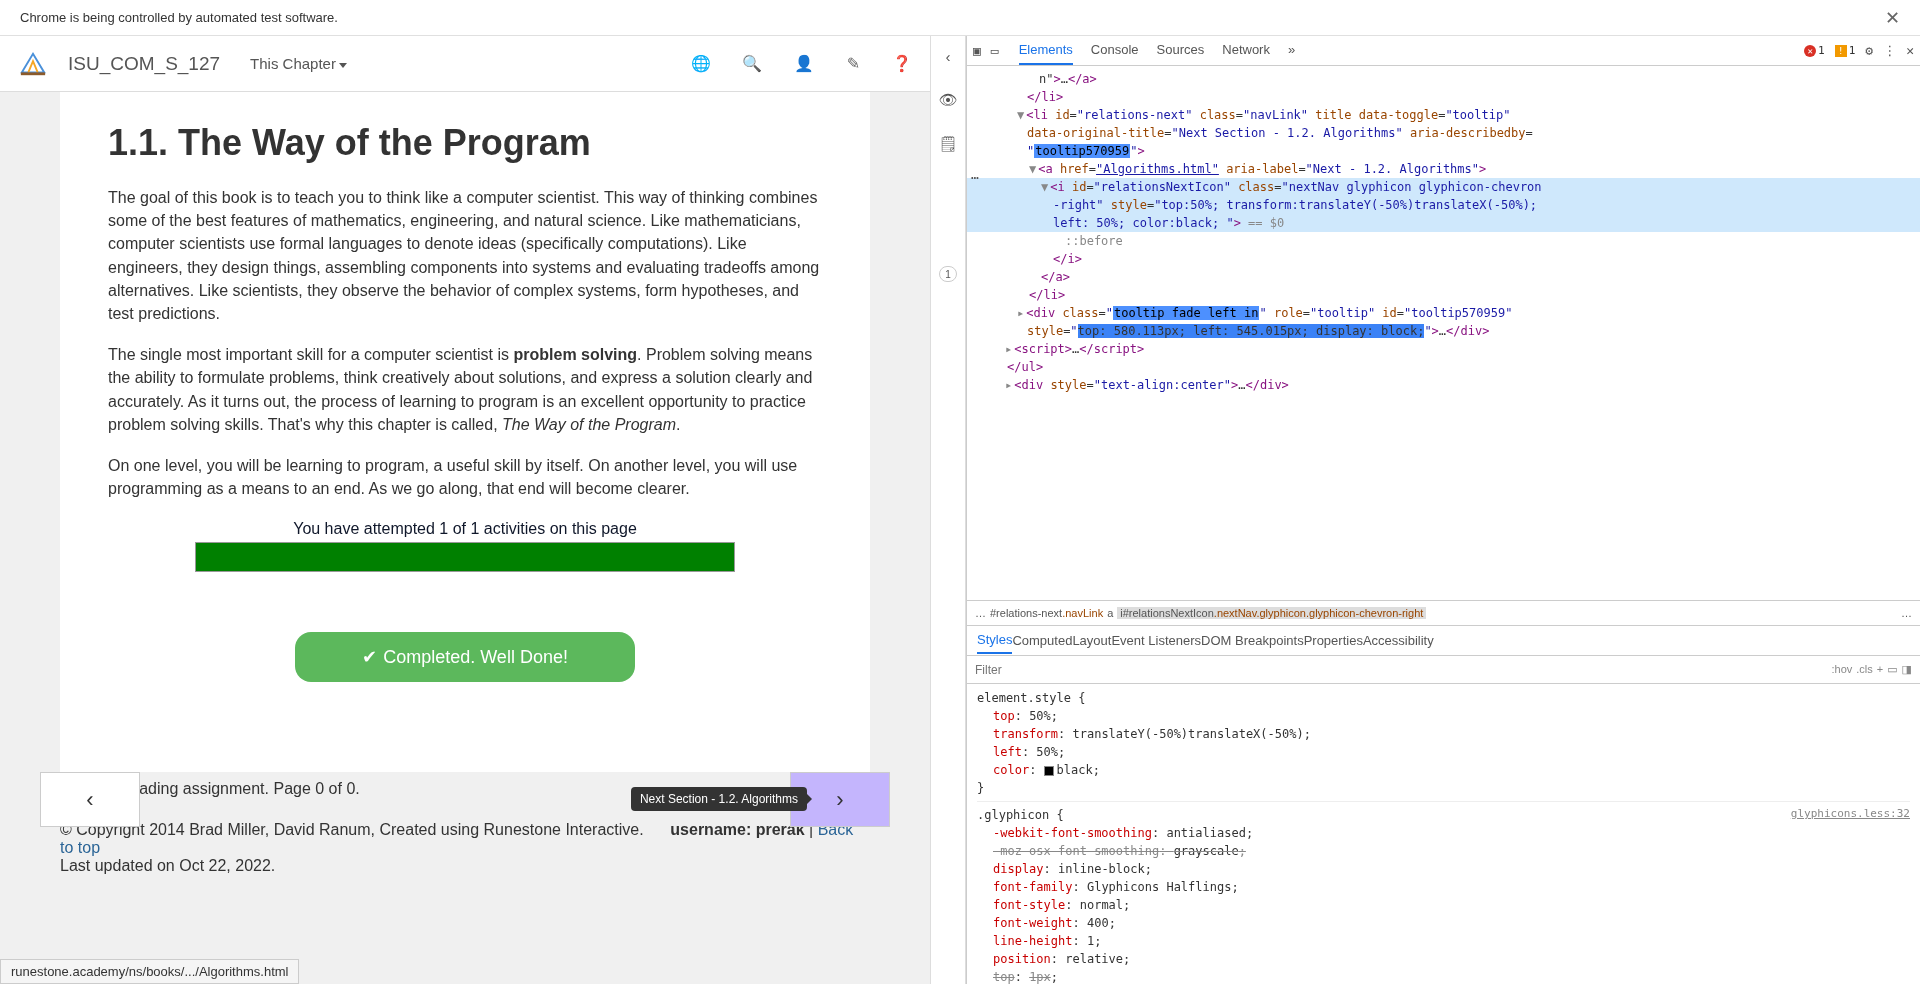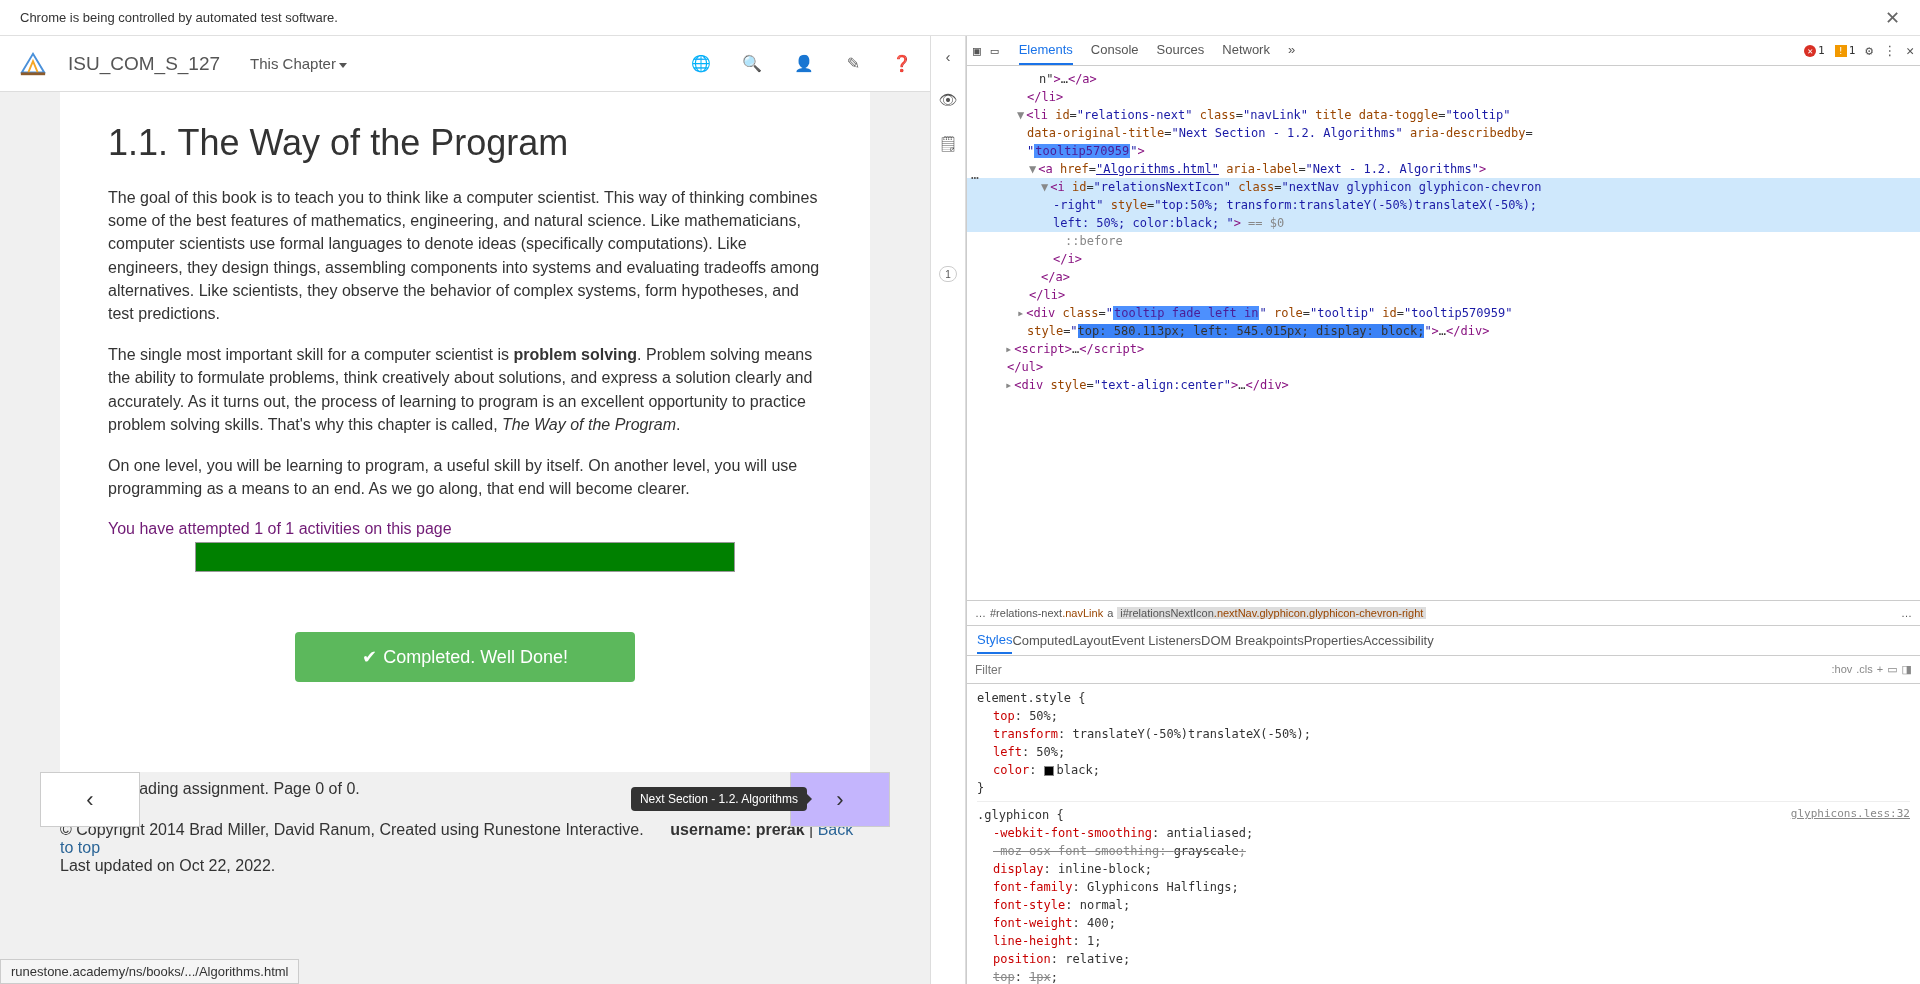--- a/index.html
+++ b/index.html
@@ -10,28 +10,28 @@
 .left-pane{width:930px;background:#f0f0f0;position:relative;overflow-y:auto}
 .navbar{background:#fff;height:56px;display:flex;align-items:center;padding:0 18px;border-bottom:1px solid #ddd}
 .navbar .logo{width:30px;height:30px;margin-right:20px;display:flex;align-items:center;justify-content:center}
 .navbar .logo svg{width:28px;height:28px}
 .navbar .course-name{font-size:19px;color:#555;font-weight:400;margin-right:30px}
 .navbar .chapter{font-size:15px;color:#555;cursor:pointer}
 .navbar .chapter .caret{display:inline-block;width:0;height:0;border-left:4px solid transparent;border-right:4px solid transparent;border-top:5px solid #555;margin-left:3px;vertical-align:middle}
 .navbar .icons{margin-left:auto;display:flex;gap:32px;color:#666}
 .navbar .icons span{cursor:pointer;font-size:16px}
 .content-card{background:#fff;margin:0 60px;padding:30px 48px 60px;min-height:600px}
-.content-card h1{font-size:36px;font-weight:400;color:#333;margin-bottom:22px}
+.content-card h1{font-size:36px;font-weight:700;color:#333;margin-bottom:22px}
 .content-card p{font-size:16px;line-height:1.45;color:#333;margin-bottom:18px}
 .content-card strong{font-weight:700}
 .content-card em{font-style:italic}
-.progress-label{font-size:16px;color:#701a75;margin-top:20px}
+.progress-label{text-align:center;font-size:16px;color:#0f172a;margin-top:20px}
 .progress-bar-outer{width:540px;height:30px;border:1px solid #999;margin:4px auto 50px}
 .progress-bar-inner{width:100%;height:100%;background:green}
-.completed-btn{display:block;width:340px;margin:60px auto 30px;background:#5cb85c;color:#fff;border:none;border-radius:4px;padding:14px;font-size:18px;cursor:pointer}
+.completed-btn{display:block;width:340px;margin:60px auto 30px;background:#5cb85c;color:#fff;border:none;border-radius:16px;padding:14px;font-size:18px;cursor:pointer}
 .completed-btn .check{margin-right:6px}
 .page-controls{position:relative;margin:0 60px}
 .prev-link{position:absolute;left:-20px;top:0;width:100px;height:55px;background:#fff;border:1px solid #ccc;display:flex;align-items:center;justify-content:center;font-size:22px;color:#333;cursor:pointer}
 .reading-status{font-size:16px;color:#333;padding:8px 0}
 .next-link{position:absolute;right:-20px;top:0;width:100px;height:55px;background:#c4b5fd;border:1px solid #ccc;display:flex;align-items:center;justify-content:center;font-size:22px;color:#333;cursor:pointer}
 .tooltip-box{position:absolute;right:82px;top:14px;background:#333;color:#fff;font-size:12px;padding:5px 9px;border-radius:4px;white-space:nowrap}
 .tooltip-box::after{content:"";position:absolute;right:-5px;top:50%;transform:translateY(-50%);border-left:5px solid #333;border-top:5px solid transparent;border-bottom:5px solid transparent}
 .footer{margin:15px 60px 0;font-size:16px;color:#333}
 .footer strong{font-weight:700}
 .footer a{color:#2a6496;text-decoration:none}
@@ -48,21 +48,21 @@
 .dt-toolbar .err-badge{background:#fff;font-size:11px;display:flex;align-items:center;gap:2px}
 .dt-toolbar .err-badge .dot-r{width:12px;height:12px;background:#d93025;border-radius:50%;color:#fff;font-size:9px;display:flex;align-items:center;justify-content:center}
 .dt-toolbar .err-badge .dot-y{width:12px;height:12px;background:#f29900;color:#fff;font-size:9px;display:flex;align-items:center;justify-content:center}
 .dt-elements{flex:1;overflow:auto;padding:4px 0;font-size:12px;line-height:1.5;color:#333;position:relative}
 .dt-elements .line{padding:0 10px 0 50px;white-space:nowrap}
 .dt-elements .line.hl{background:#cfe8fc}
 .dt-elements .tri{color:#888;margin-right:2px}
 .dt-elements .tag{color:#881280}
 .dt-elements .attr{color:#994500}
 .dt-elements .val{color:#1a1aa6}
-.dt-elements .sel-hl{background:#4d90fe;color:#4c1d95;padding:0 1px}
+.dt-elements .sel-hl{background:#4d90fe;color:#000000;padding:0 1px}
 .dt-elements .sel-hl2{background:#3b82f6}
 .dt-elements .txt{color:#333}
 .dt-elements .gray{color:#888}
 .dt-breadcrumb{height:26px;border-top:1px solid #ccc;border-bottom:1px solid #ccc;display:flex;align-items:center;padding:0 8px;font-size:11px;color:#555;gap:4px;font-family:-apple-system,sans-serif}
 .dt-breadcrumb .bc-item{color:#555}
 .dt-breadcrumb .bc-cls{color:#994500}
 .dt-styles-bar{height:30px;border-bottom:1px solid #ccc;display:flex;align-items:center;padding:0 10px;font-family:-apple-system,sans-serif;font-size:13px;color:#555;}
 .dt-styles-bar .tab.active{color:#1a73e8;border-bottom:2px solid #1a73e8;padding:5px 0}
 .dt-filter{height:28px;border-bottom:1px solid #ccc;display:flex;align-items:center;padding:0 8px;font-family:-apple-system,sans-serif;font-size:12px;color:#888}
 .dt-filter input{border:none;outline:none;flex:1;font-size:12px}

